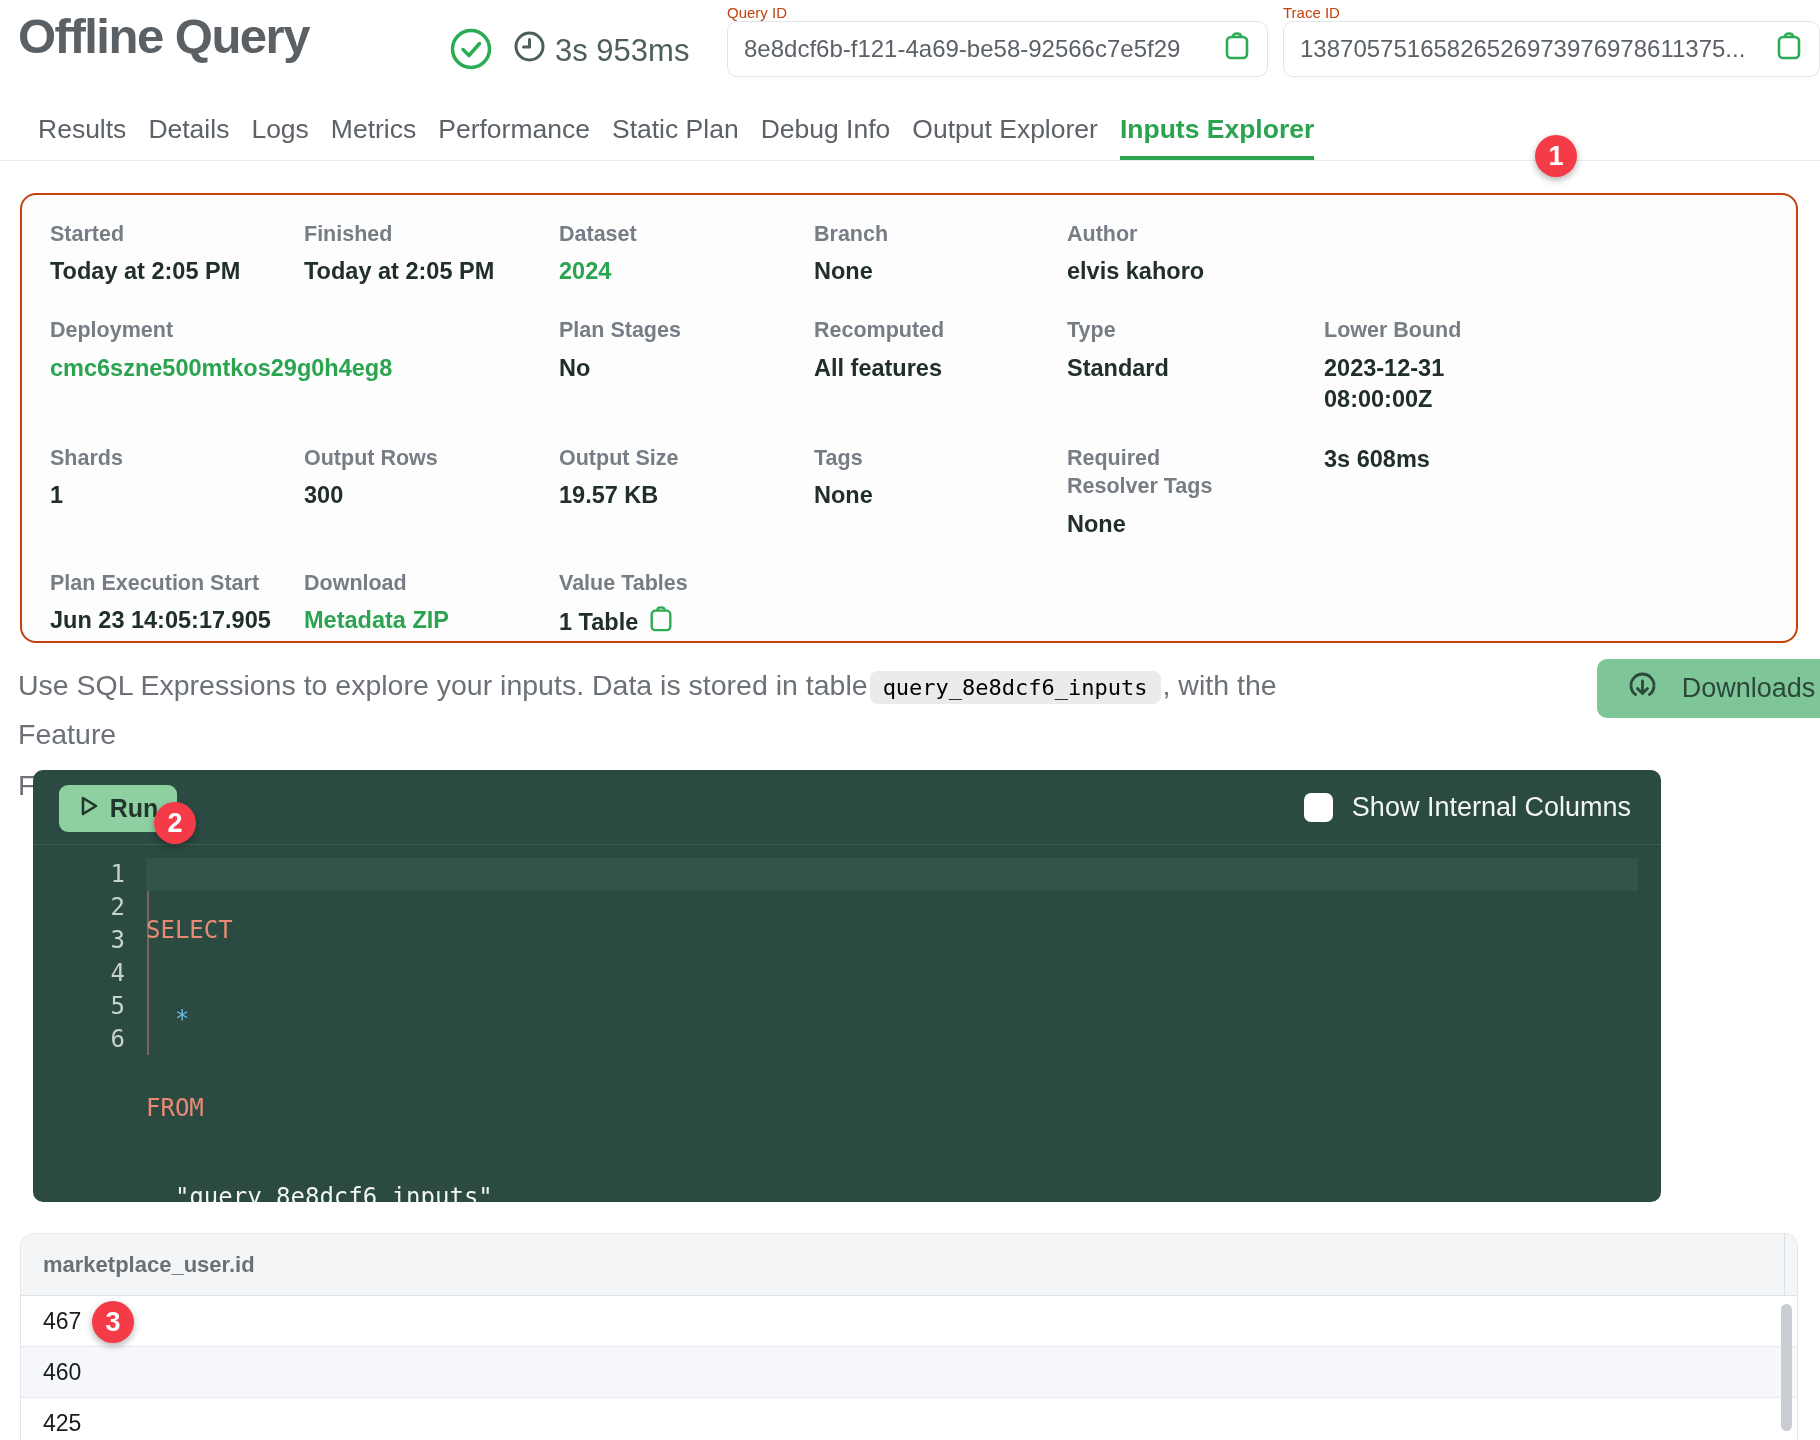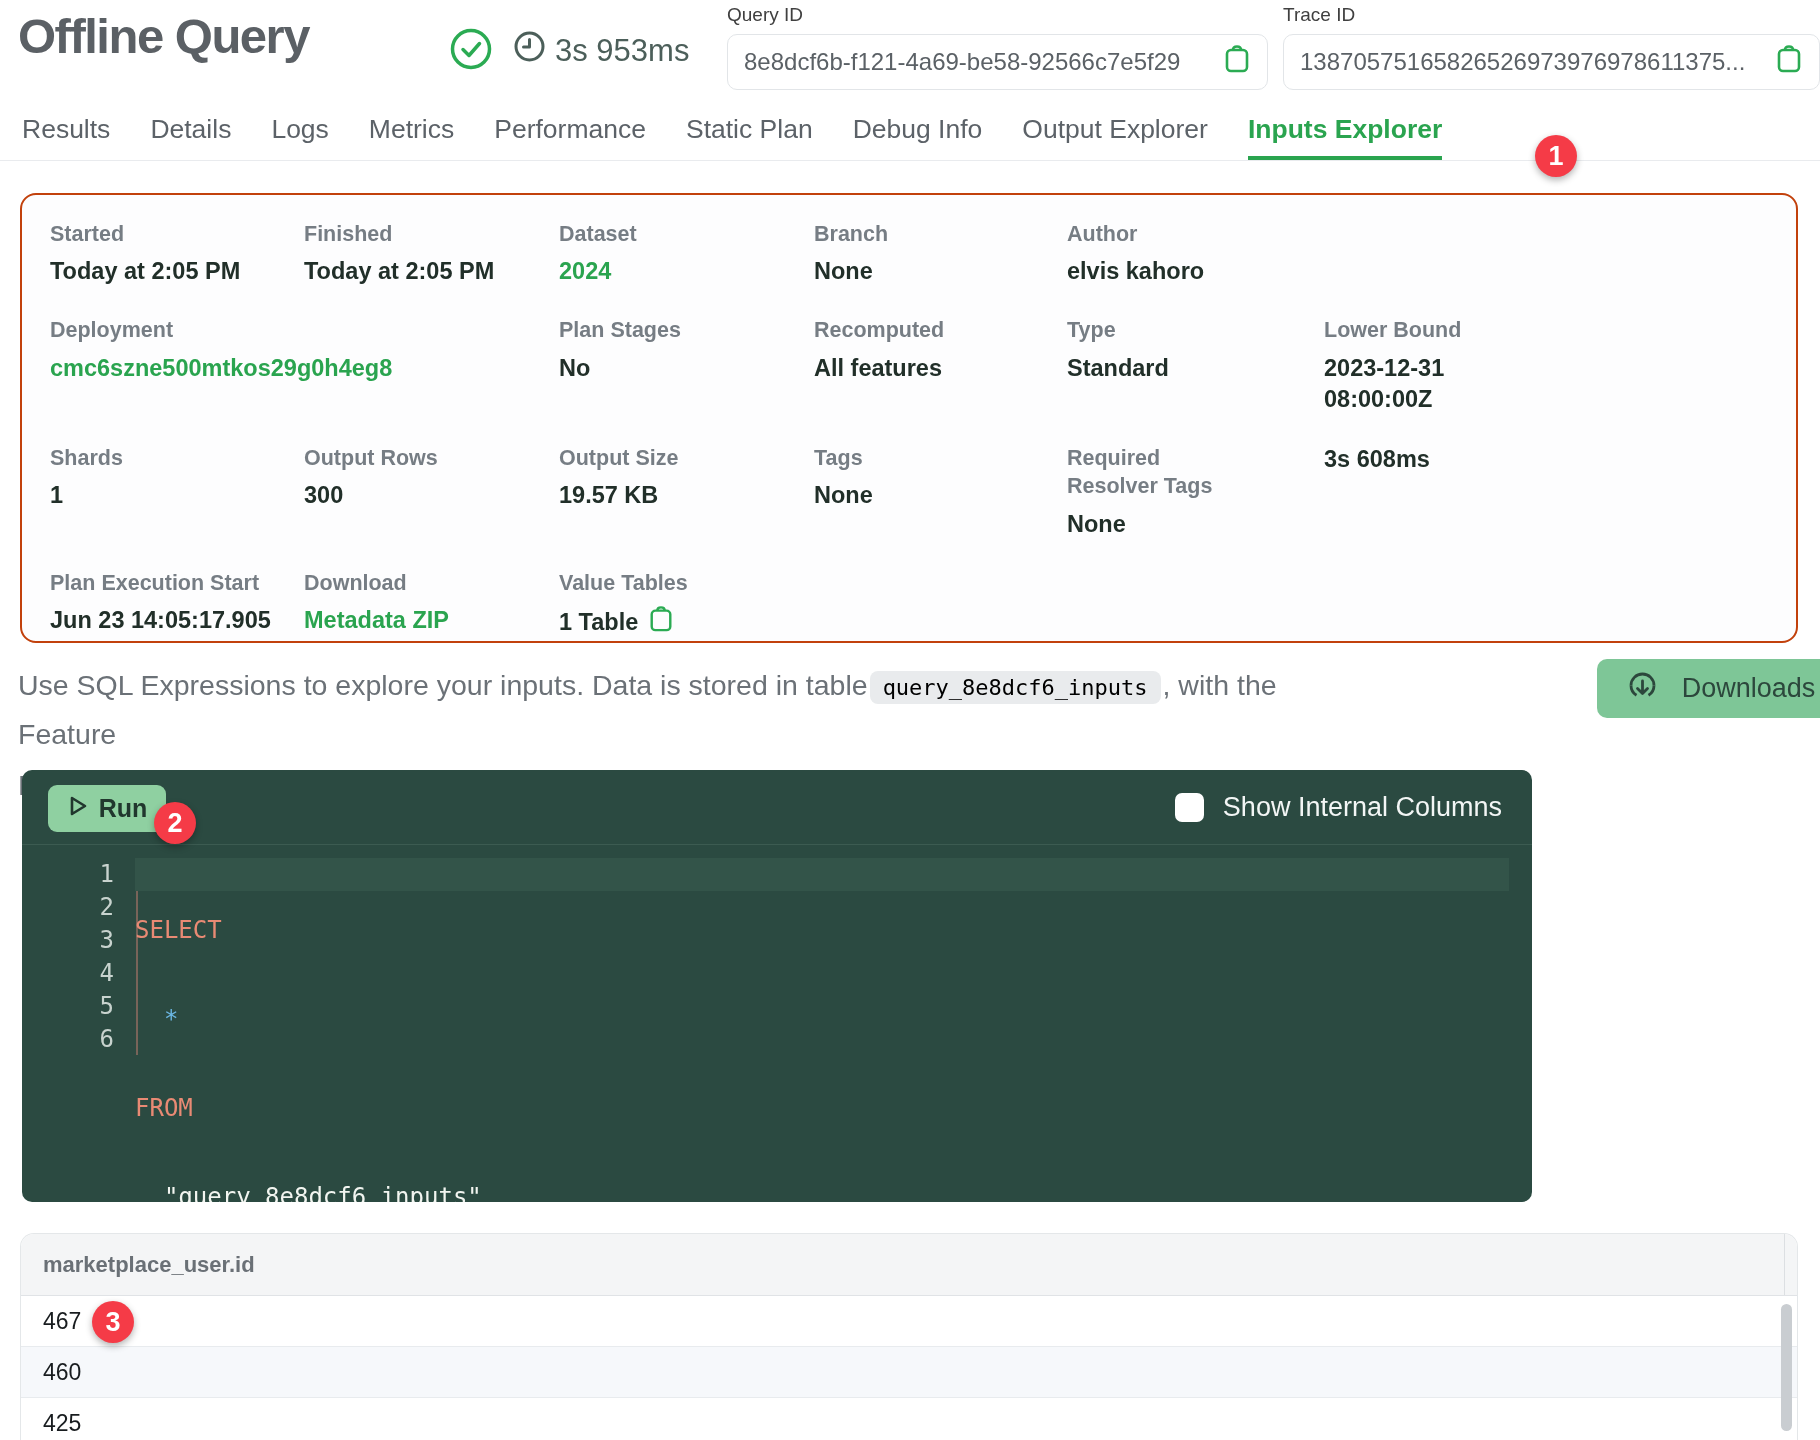--- a/index.html
+++ b/index.html
@@ -9,27 +9,27 @@
     background:#ffffff; color:#22272b;
     position:relative; overflow:hidden;
   }
   
   .page-title{ position:absolute; left:18px; top:8px; font-size:49px; font-weight:bold; color:#5b6065; letter-spacing:-1.5px; }
   .status-check{ position:absolute; left:449px; top:27px; }
   .duration{ position:absolute; left:513px; top:30px; display:flex; align-items:center; gap:9px; font-size:31px; color:#4c5f5a; }
   .id-group{ position:absolute; top:4px; }
   .id-group.qid{ left:727px; width:541px; }
   .id-group.tid{ left:1283px; width:537px; }
-  .id-label{ font-size:19px; color:#404040; margin-bottom:8px; }
+  .id-label{ font-size:15px; color:#c2410c; }
   .id-box{ height:56px; border:1px solid #e2e5e8; border-radius:10px; background:#fff;
            display:flex; align-items:center; justify-content:space-between; padding:0 16px;
            font-size:24px; color:#5b6166; white-space:nowrap; overflow:hidden; }
   
   .tabbar{ position:absolute; left:0; top:100px; width:1820px; height:61px;
-           border-bottom:1px solid #e9ebee; display:flex; align-items:stretch; gap:40px; padding-left:22px; }
+           border-bottom:1px solid #e9ebee; display:flex; align-items:stretch; gap:22px; padding-left:38px; }
   .tab{ font-size:26.5px; color:#5c6268; display:flex; align-items:center; cursor:pointer; border-bottom:4px solid transparent; padding-top:2px; }
   .tab.active{ color:#2aa44f; font-weight:bold; border-bottom-color:#2aa44f; }
   
   .step-badge{ position:absolute; width:42px; height:42px; border-radius:50%; background:#f53b47;
     color:#fff; font-size:27px; font-weight:bold; display:flex; align-items:center; justify-content:center;
     box-shadow:0 3px 7px rgba(0,0,0,.3); z-index:50; }
   
   .meta-panel{ position:absolute; left:20px; top:193px; width:1778px; height:450px;
     background:#fdfdfe; border:2px solid #c2410c; border-radius:16px;
     padding:25px 0 0 28px;
@@ -45,21 +45,21 @@
   
   .desc{ position:absolute; left:18px; top:662px; width:1340px; font-size:28.5px; color:#6b7177; line-height:47px; }
   .desc-line{ margin-bottom:4px; }
   .chip{ background:#e9ebed; border-radius:8px; padding:4px 13px; margin:0 2px;
          font-family:"DejaVu Sans Mono", monospace; font-size:22px; color:#000000; white-space:nowrap; }
   .downloads-btn{ position:absolute; left:1597px; top:659px; width:248px; height:59px;
     background:#7ec697; border-radius:10px; border:none; cursor:pointer;
     display:flex; align-items:center; justify-content:center; gap:24px;
     color:#2c473c; font-size:27px; font-weight:normal; font-family:inherit; }
   
-  .editor{ position:absolute; left:22px; top:770px; width:1510px; height:432px;
+  .editor{ position:absolute; left:33px; top:770px; width:1628px; height:432px;
     background:#2b4a41; border-radius:10px; overflow:hidden; }
   .editor-toolbar{ position:relative; height:75px; border-bottom:1px solid #3c5b51; }
   .run-btn{ position:absolute; left:26px; top:15px; width:118px; height:47px;
     background:#8fd0a1; border:none; border-radius:9px; cursor:pointer;
     display:flex; align-items:center; justify-content:center; gap:10px;
     color:#21372e; font-size:25px; font-weight:bold; font-family:inherit; }
   .internal-cols{ position:absolute; right:30px; top:0; height:75px; display:flex; align-items:center; gap:19px; }
   .checkbox{ width:29px; height:29px; background:#fff; border-radius:7px; cursor:pointer; }
   .internal-label{ font-size:27px; color:#f3f6f5; }
   .code-area{ position:relative; height:356px; font-family:"DejaVu Sans Mono", monospace; font-size:24px; }

